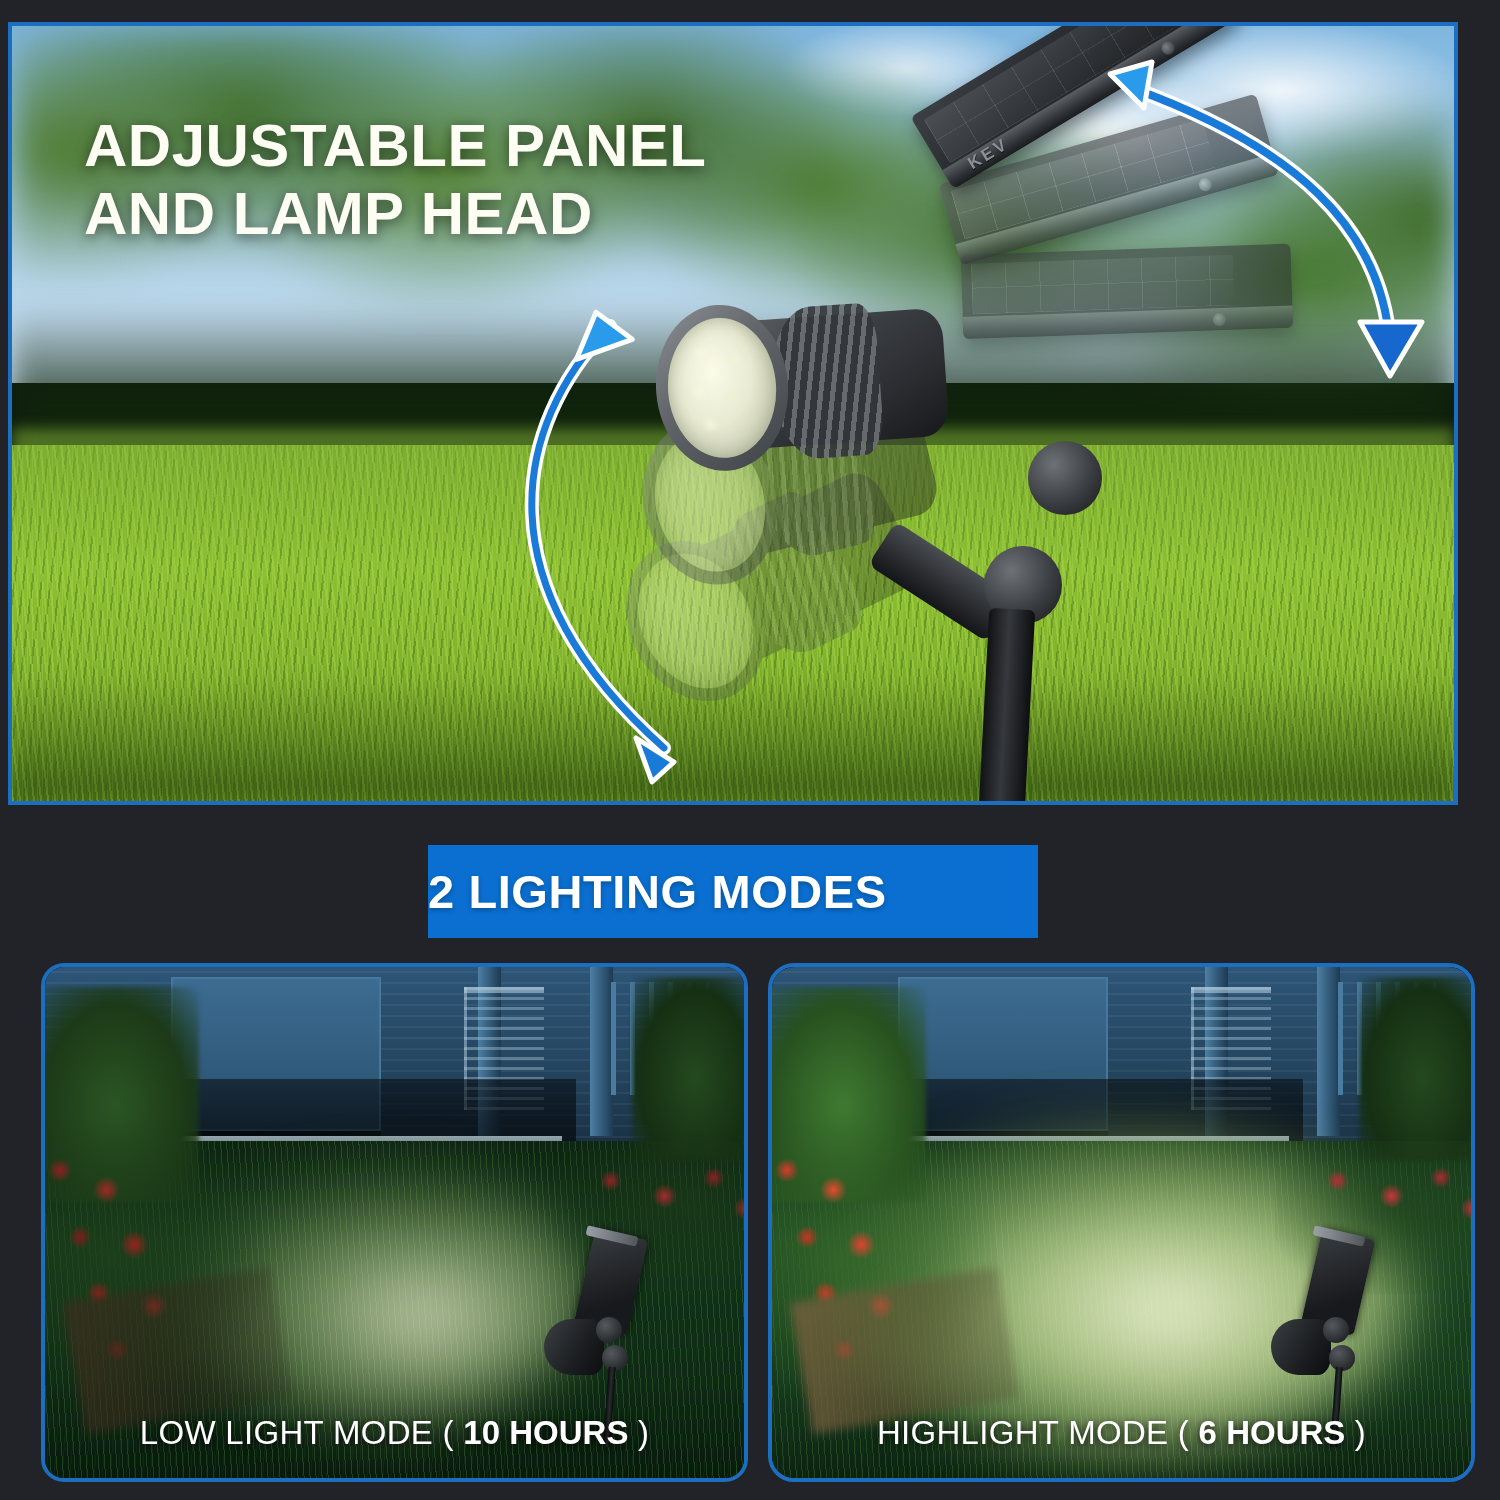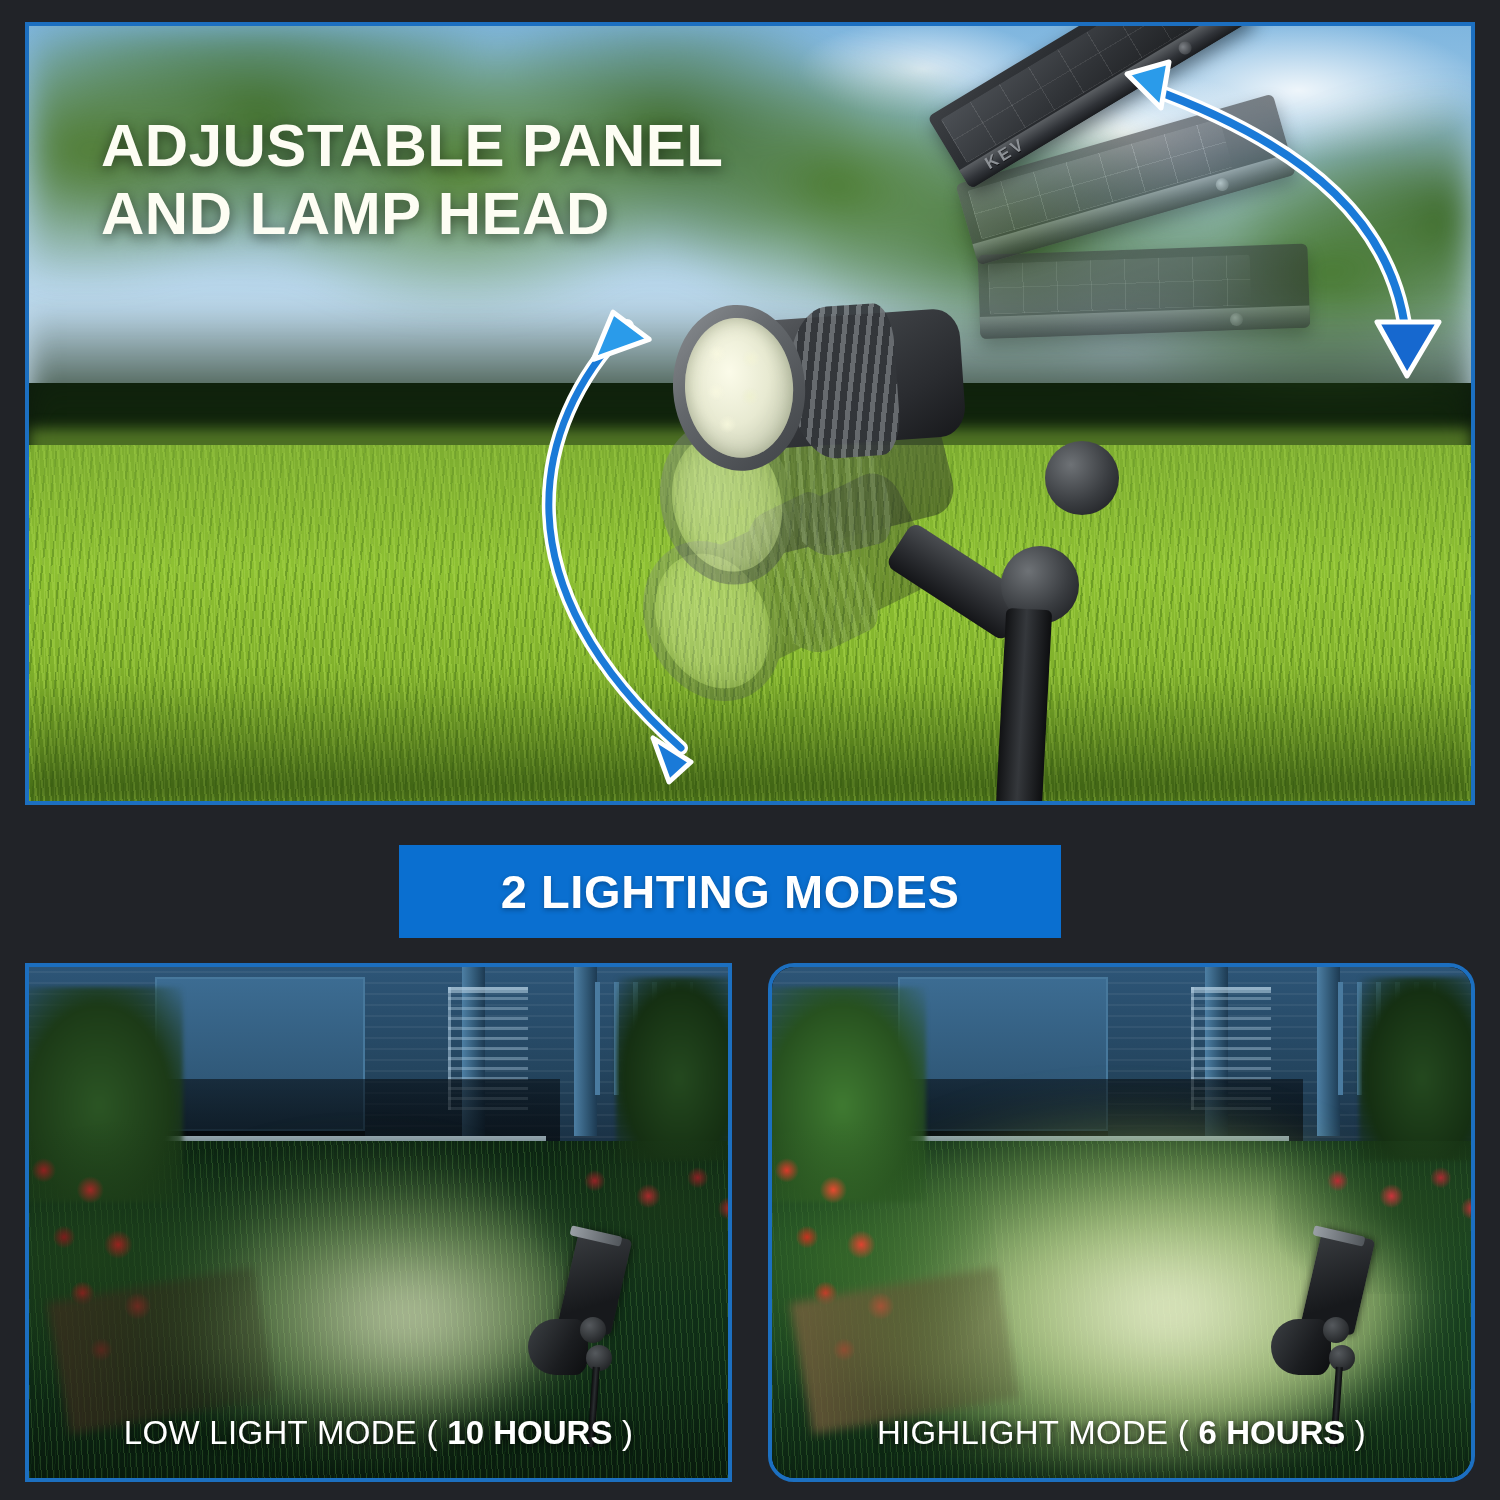--- a/index.html
+++ b/index.html
@@ -6,21 +6,21 @@
   body{
     width:1500px;height:1500px;
     background:#212328;
     font-family:"Liberation Sans",sans-serif;
     overflow:hidden;
     position:relative;
   }
 
   
   .hero{
-    position:absolute;left:25px;top:22px;width:1450px;height:783px;
+    position:absolute;left:8px;top:22px;width:1450px;height:783px;
     border:4px solid #1C6FC0;box-sizing:border-box;overflow:hidden;
     background:#0d1a0d;
   }
   .hero-scene{position:absolute;inset:0;overflow:hidden;}
   
   .sky{
     position:absolute;left:0;top:0;width:100%;height:46%;
     background:
       radial-gradient(ellipse 220px 90px at 76% 30%, rgba(255,255,255,.92), rgba(255,255,255,0) 70%),
       radial-gradient(ellipse 260px 100px at 88% 18%, rgba(255,255,255,.85), rgba(255,255,255,0) 72%),
@@ -172,35 +172,35 @@
     position:absolute;left:26px;bottom:2px;
     font-size:17px;letter-spacing:3px;color:#8d9196;font-weight:bold;
     text-shadow:0 1px 0 rgba(0,0,0,.6);
   }
 
   
   .arrows{position:absolute;inset:0;z-index:7;pointer-events:none;}
 
   
   .banner{
-    position:absolute;left:399px;top:845px;width:662px;height:93px;
+    position:absolute;left:428px;top:845px;width:610px;height:93px;
     background:#0A6FD0;
-    display:flex;align-items:center;justify-content:center;
+    display:flex;align-items:center;
   }
   .banner-text{
     color:#fff;font-size:47px;font-weight:bold;letter-spacing:.6px;
     text-shadow:0 2px 5px rgba(0,0,0,.28);
   }
 
   
   .mode{
     position:absolute;top:963px;width:707px;height:519px;
     border:4px solid #1C6FC0;box-sizing:border-box;overflow:hidden;background:#04080c;
   }
-  .mode-left{left:25px;}
+  .mode-left{left:41px;border-radius:23px;}
   .mode-right{left:768px;border-radius:26px;}
 
   .night{position:absolute;inset:0;overflow:hidden;}
   
   .house{
     position:absolute;left:0;top:0;width:100%;height:40%;
     background:
       repeating-linear-gradient(0deg, rgba(255,255,255,.05) 0 2px, rgba(0,0,0,0) 2px 11px),
       linear-gradient(180deg,#2d5577 0%, #24455f 50%, #16293a 100%);
   }

